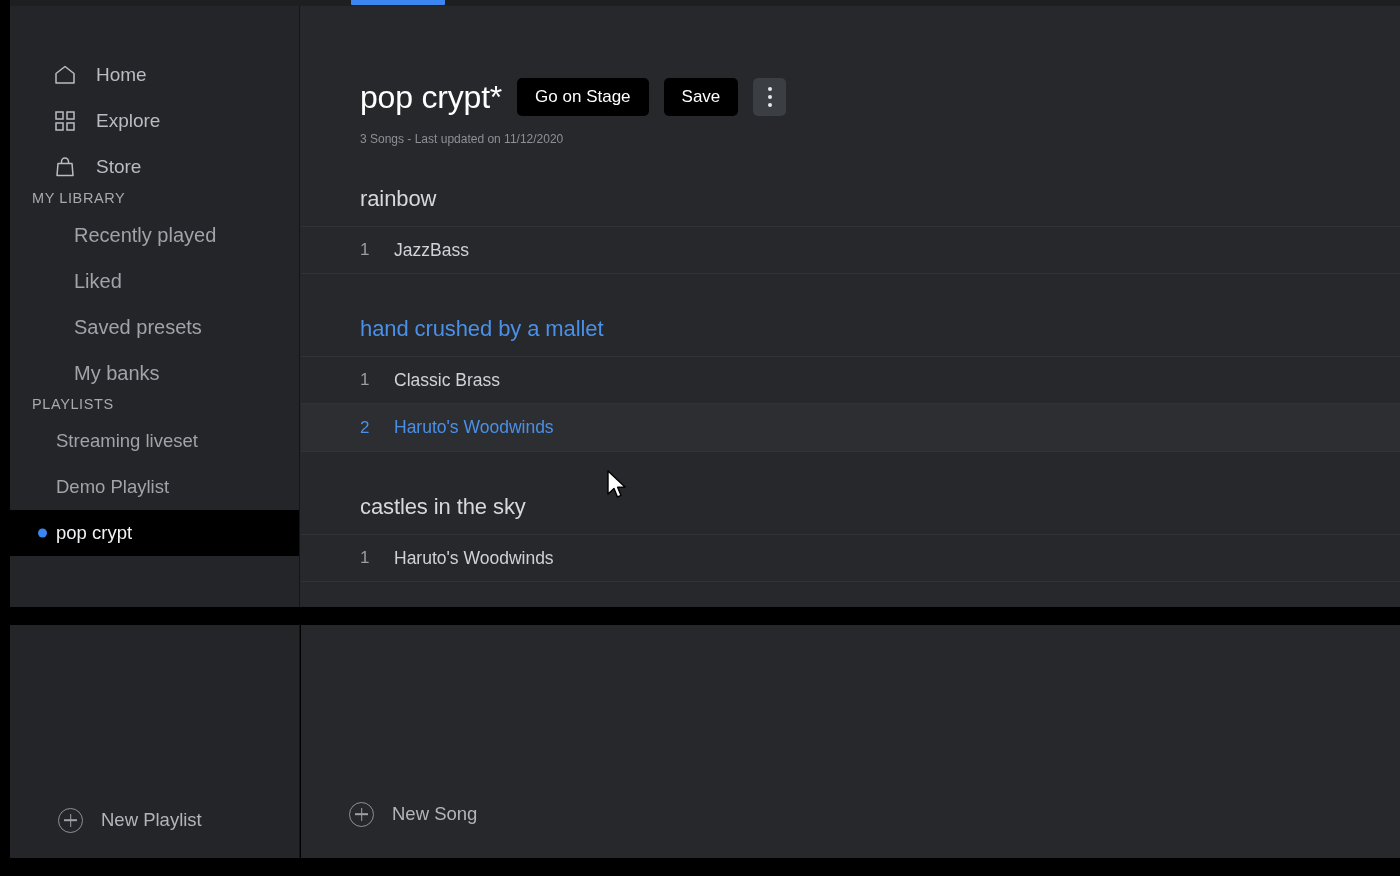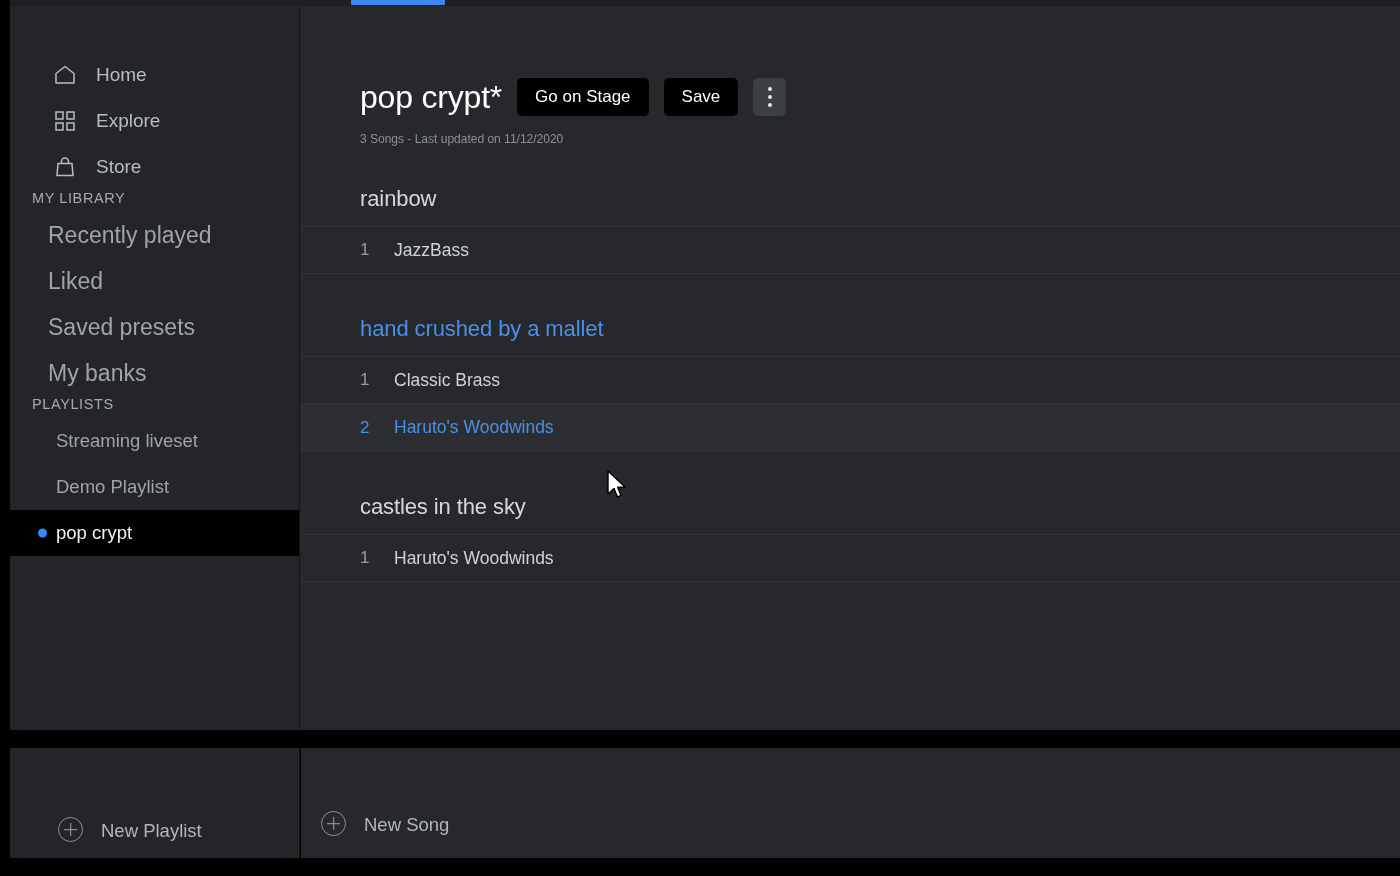--- a/index.html
+++ b/index.html
@@ -4,21 +4,21 @@
 <style>
   * { box-sizing: border-box; margin: 0; padding: 0; }
   html, body {
     width: 1400px; height: 876px;
     background: #000000;
     font-family: "Liberation Sans", sans-serif;
     overflow: hidden;
   }
   #app {
     position: relative;
-    width: 1400px; height: 748px;
+    width: 1400px; height: 625px;
     background: #26282b;
     border-radius: 21px;
   }
 
   
   .left-gutter {
     position: absolute; left: 0; top: 0;
     width: 10px; height: 876px;
     background: #000000;
   }
@@ -66,23 +66,23 @@
   .section-label {
     color: #a7aaae;
     font-size: 14.5px;
     letter-spacing: 0.6px;
     padding-left: 22px;
     margin-bottom: 6px;
   }
   .lib-item {
     display: flex; align-items: center;
     height: 46px;
-    padding-left: 38px;
+    padding-left: 64px;
     color: #a0a3a8;
-    font-size: 23px;
+    font-size: 20px;
   }
   .pl-item {
     display: flex; align-items: center;
     height: 46px;
     padding-left: 46px;
     color: #a0a3a8;
     font-size: 18.5px;
     position: relative;
   }
   .pl-item.active {
@@ -90,21 +90,21 @@
     color: #f2f3f5;
   }
   .pl-item .dot {
     position: absolute; left: 28px; top: 50%;
     transform: translateY(-50%);
     width: 9px; height: 9px; border-radius: 50%;
     background: #3b86f0;
   }
   .new-playlist {
     position: absolute; left: 0; bottom: 16px;
-    display: flex; align-items: flex-end;
+    display: flex; align-items: center;
     height: 44px;
     padding-left: 48px;
     color: #b2b5b9;
     font-size: 18.5px;
   }
   .plus-circle {
     width: 25px; height: 25px;
     border: 1.6px solid #8d9095;
     border-radius: 50%;
     margin-right: 18px;
@@ -183,23 +183,23 @@
   .track .idx {
     width: 34px;
     color: #9a9da1;
     font-size: 17px;
   }
   .song-block { margin-bottom: 42px; }
   .song-block .track + .track { border-top: none; }
 
   .new-song {
     position: absolute; left: 0; bottom: 22px;
-    display: flex; align-items: flex-end;
+    display: flex; align-items: center;
     height: 44px;
-    padding-left: 20px;
+    padding-left: 48px;
     color: #b2b5b9;
     font-size: 18.5px;
   }
 
   
   .cursor {
     position: absolute;
     left: 606px; top: 470px;
     width: 22px; height: 32px;
     pointer-events: none;

